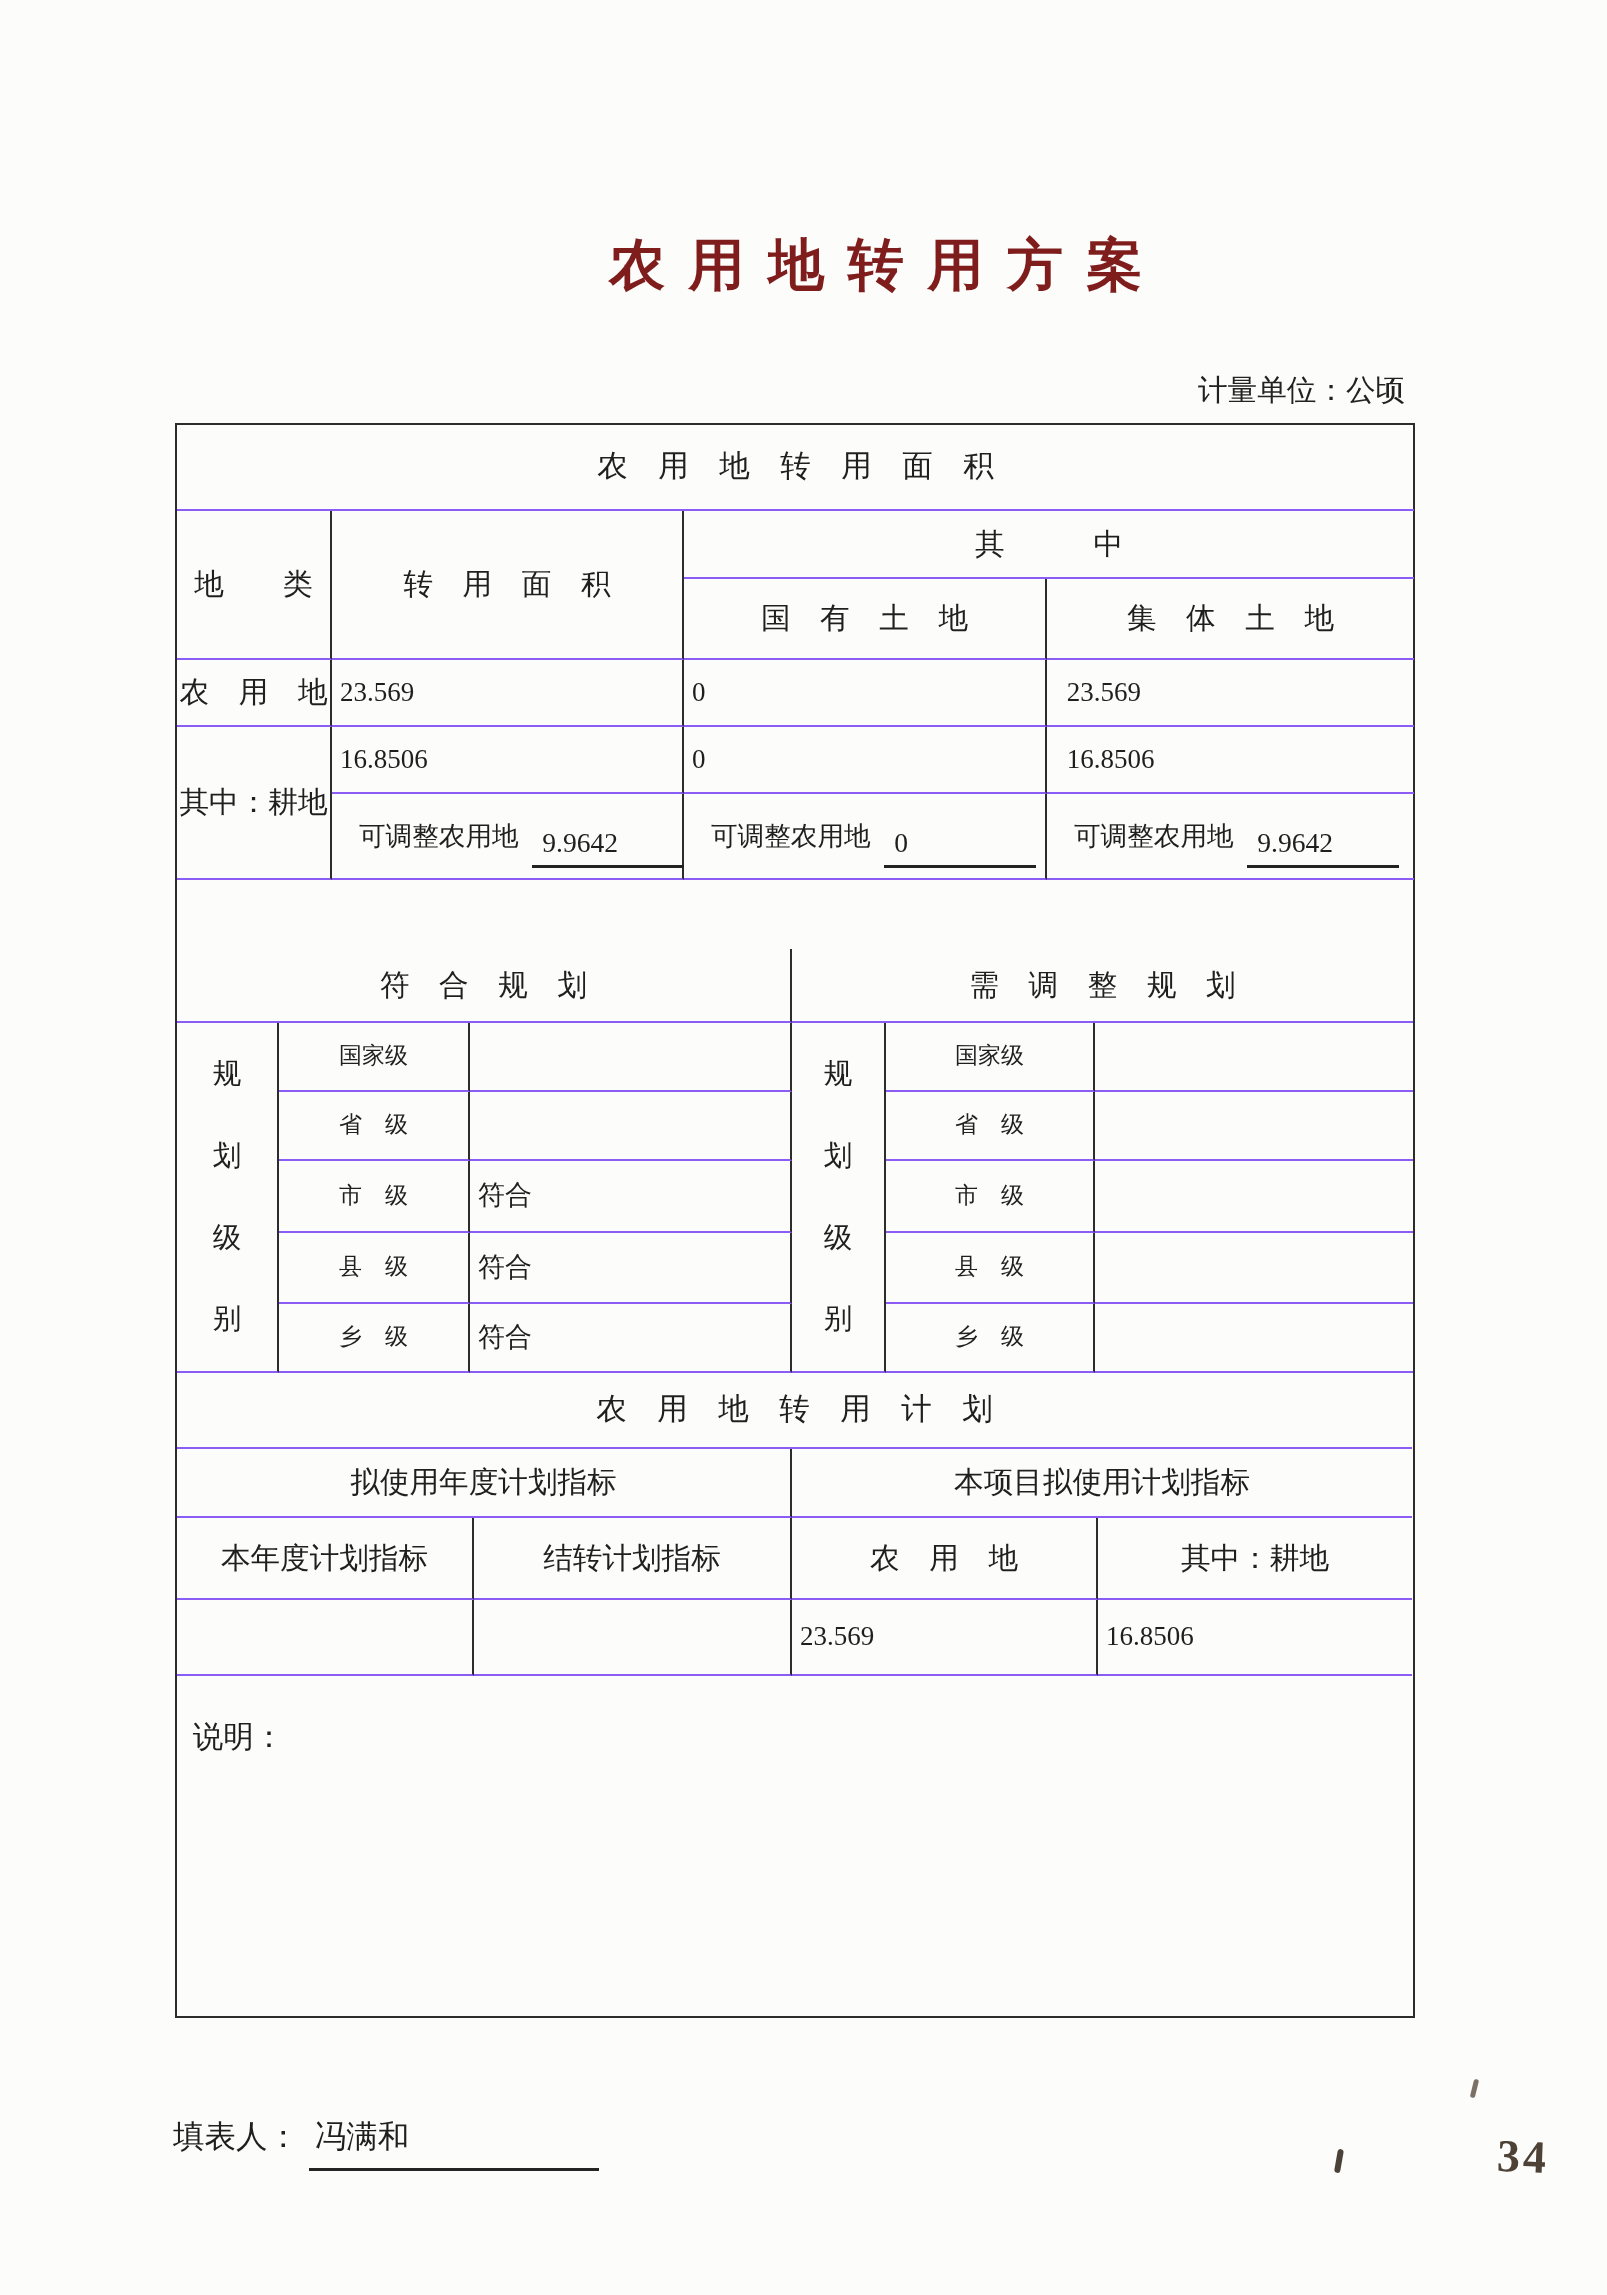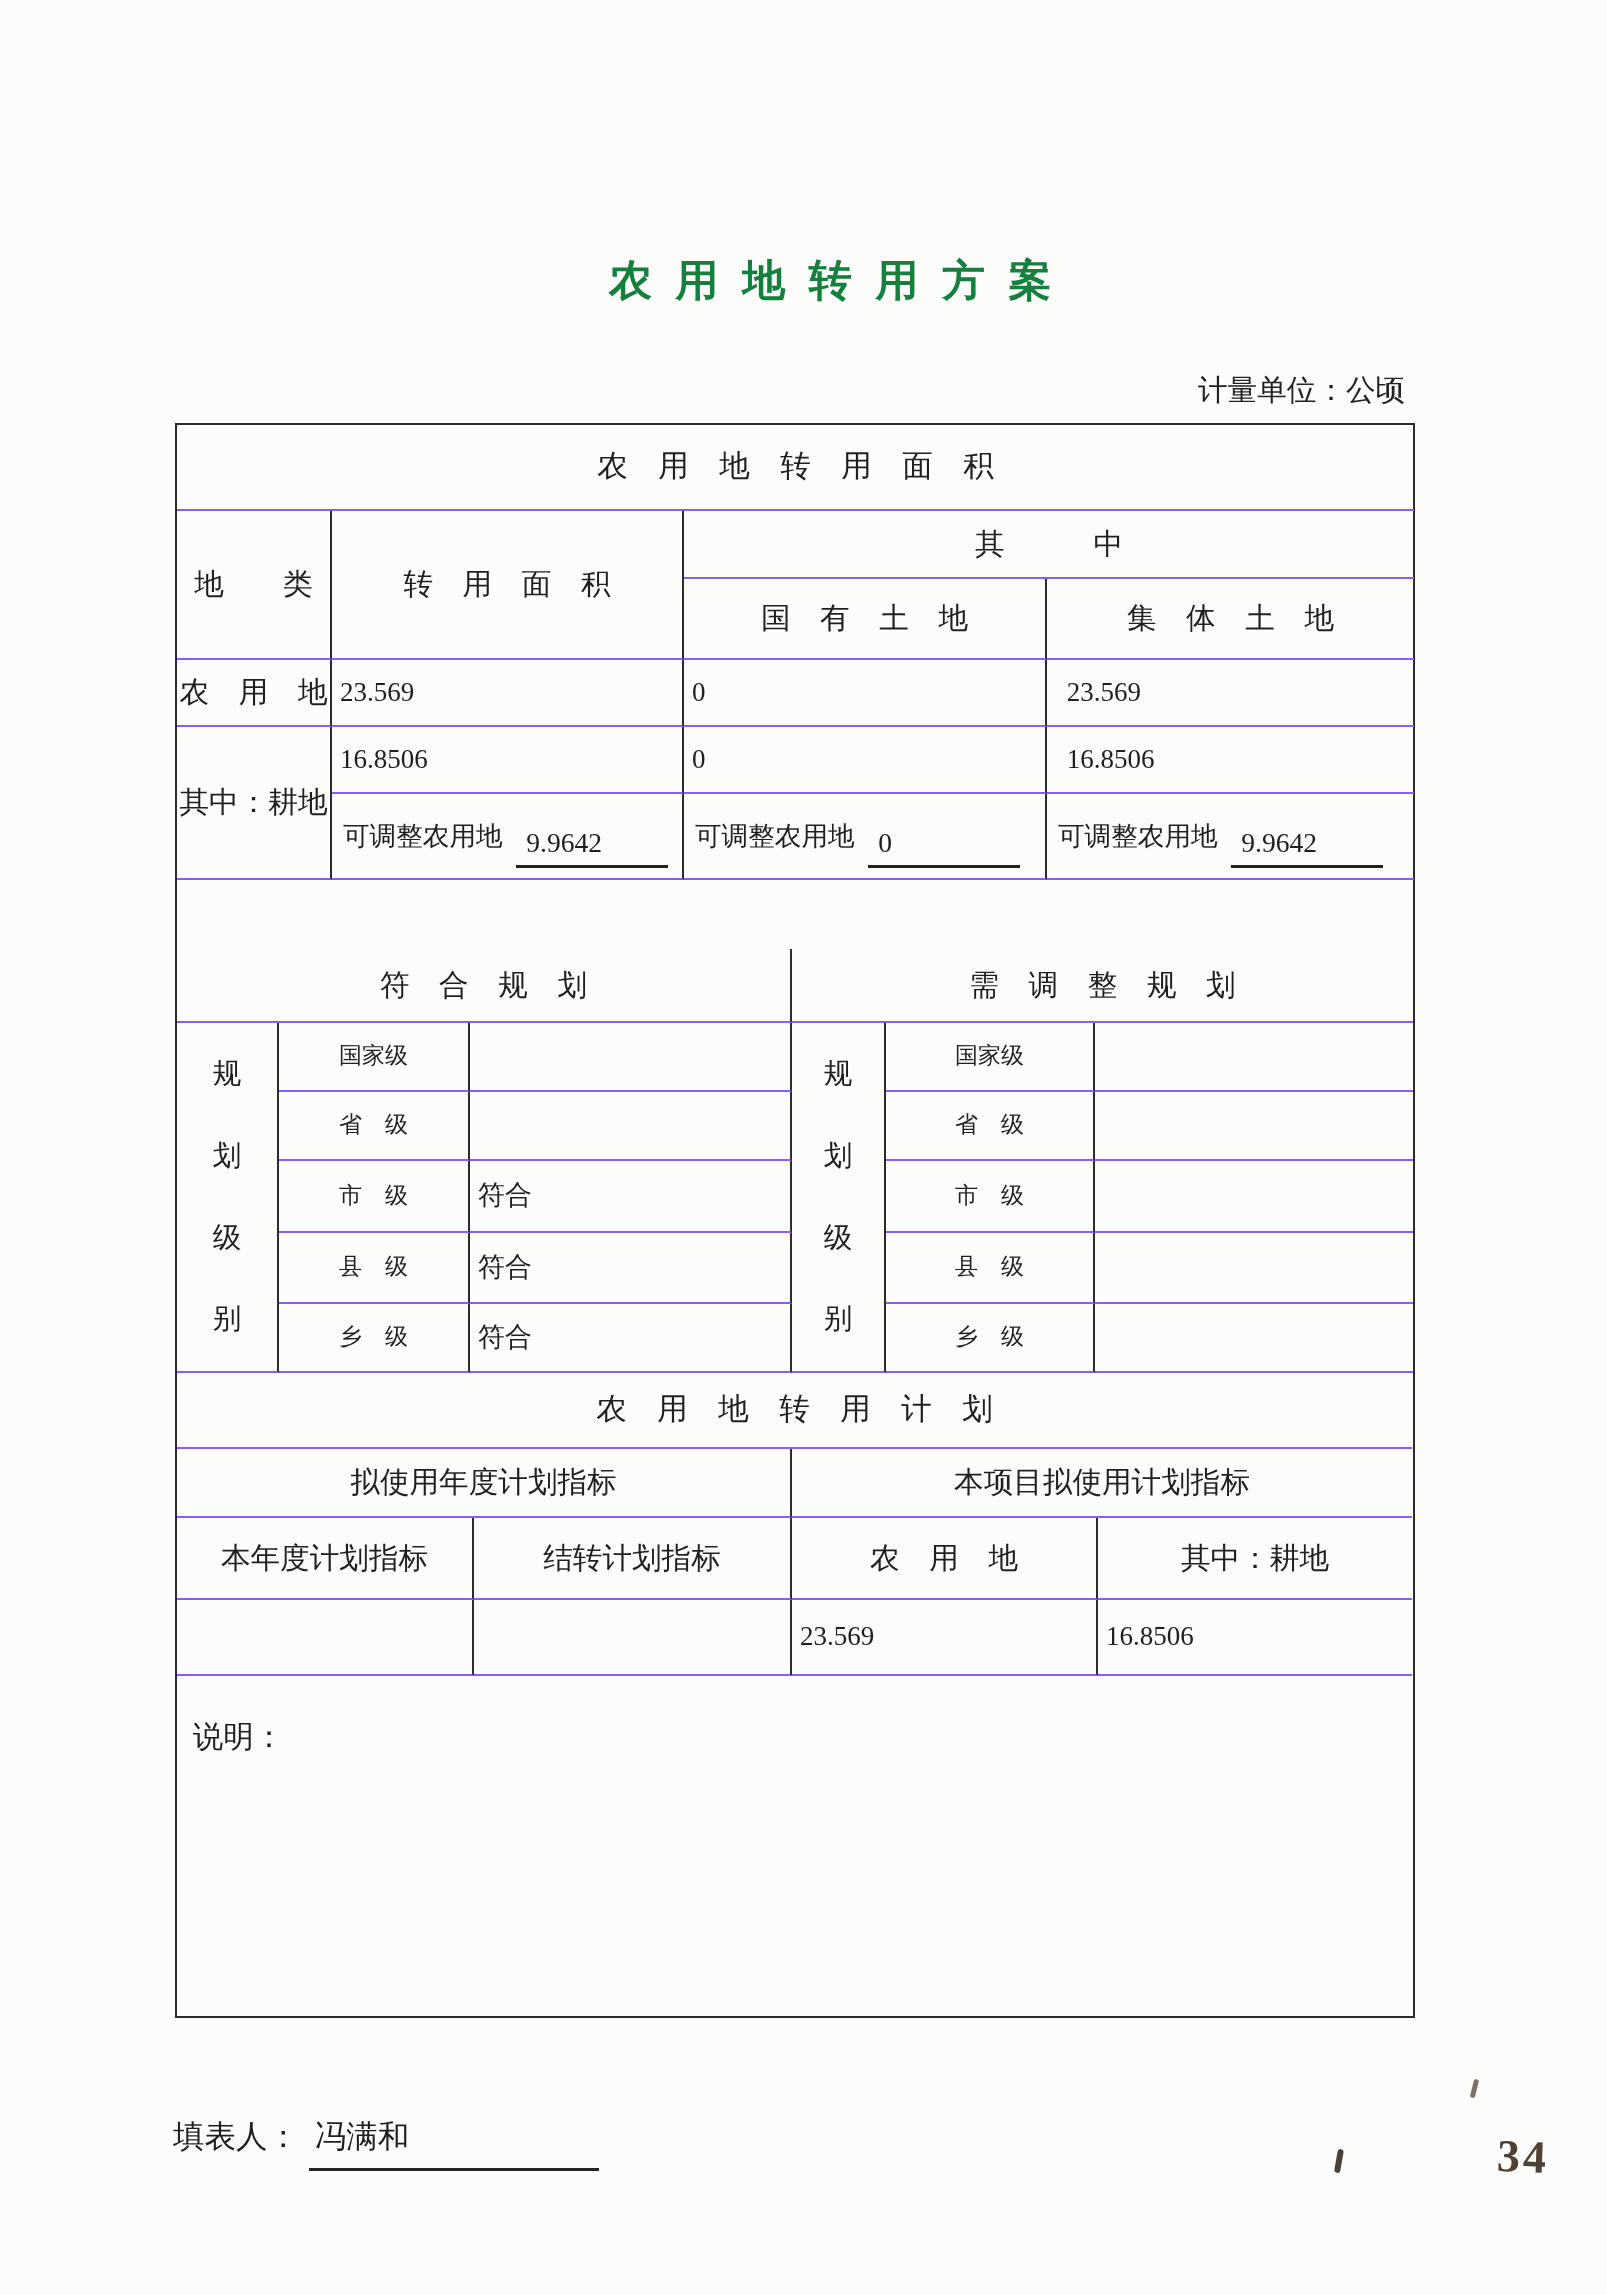--- a/index.html
+++ b/index.html
@@ -1,20 +1,20 @@
 <!DOCTYPE html>
 <html lang="zh"><head>
 <meta charset="utf-8">
 <style>
   html,body{margin:0;padding:0;background:#ffffff;}
   .page{position:relative;width:1608px;height:2295px;background:#fcfcfa;
         font-family:"Liberation Serif","DejaVu Serif",serif;color:#1f1f1f;overflow:hidden;}
 
-  .title{position:absolute;left:609px;top:252px;font-size:43px;letter-spacing:23.6px;
-         font-weight:600;white-space:nowrap;color:#15803d;}
+  .title{position:absolute;left:609px;top:228px;font-size:56px;letter-spacing:23.6px;
+         font-weight:600;white-space:nowrap;color:#7f1d1d;}
   .unit{position:absolute;left:175px;top:370px;width:1236px;box-sizing:border-box;
         text-align:right;font-size:29.6px;padding-right:5.9px;color:#222;}
 
   .form{position:absolute;left:175px;top:423px;width:1236px;border:2px solid #2c2c2c;}
 
   .secA{display:grid;grid-template-columns:155px 352px 363px 367px;
         grid-template-rows:86px 68px 81px 67px 67px 86px;}
   .secB{display:grid;grid-template-columns:102px 191px 322px 94px 209px 318px;
         grid-template-rows:69px 74px 69px 69px 72px 71px 69px;}
   .secC{display:grid;grid-template-columns:297px 318px 306px 314px;
@@ -24,21 +24,21 @@
   .c{box-sizing:border-box;display:flex;align-items:center;justify-content:center;
      font-size:29.6px;line-height:1.15;white-space:nowrap;}
   .bb{border-bottom:2px solid #8b5cf6;}
   .br{border-right:2px solid #2c2c2c;}
   .hdr{font-size:30.5px;}
   .hdr2{font-size:29.6px;}
   .lvl{font-size:23px;}
   .val{justify-content:flex-start;padding-left:7.9px;font-size:27px;}
   .pad18{padding-left:19.7px;}
   .vert{flex-direction:column;justify-content:center;gap:49px;font-size:28.6px;}
-  .adj{justify-content:flex-start;padding-left:11px;font-size:26.6px;gap:13.8px;}
+  .adj{justify-content:flex-start;padding-left:27px;font-size:26.6px;gap:13.8px;}
   .uline{display:inline-block;min-width:136px;padding:0 5.9px 5.9px 9.9px;
          border-bottom:3px solid #222;position:relative;top:11.8px;font-size:27.6px;}
   .noteCell{box-sizing:border-box;height:407px;padding:41px 0 0 15.8px;font-size:30.5px;}
 
   .preparer{position:absolute;left:173px;top:2116px;font-size:31.5px;white-space:nowrap;}
   .preparer .lab{margin-right:9.9px;}
   .pname{display:inline-block;width:284px;border-bottom:3px solid #242424;
          padding:0 0 9.9px 5.9px;}
 
   .pageno{position:absolute;left:1497px;top:2130px;font-size:46px;font-weight:bold;

